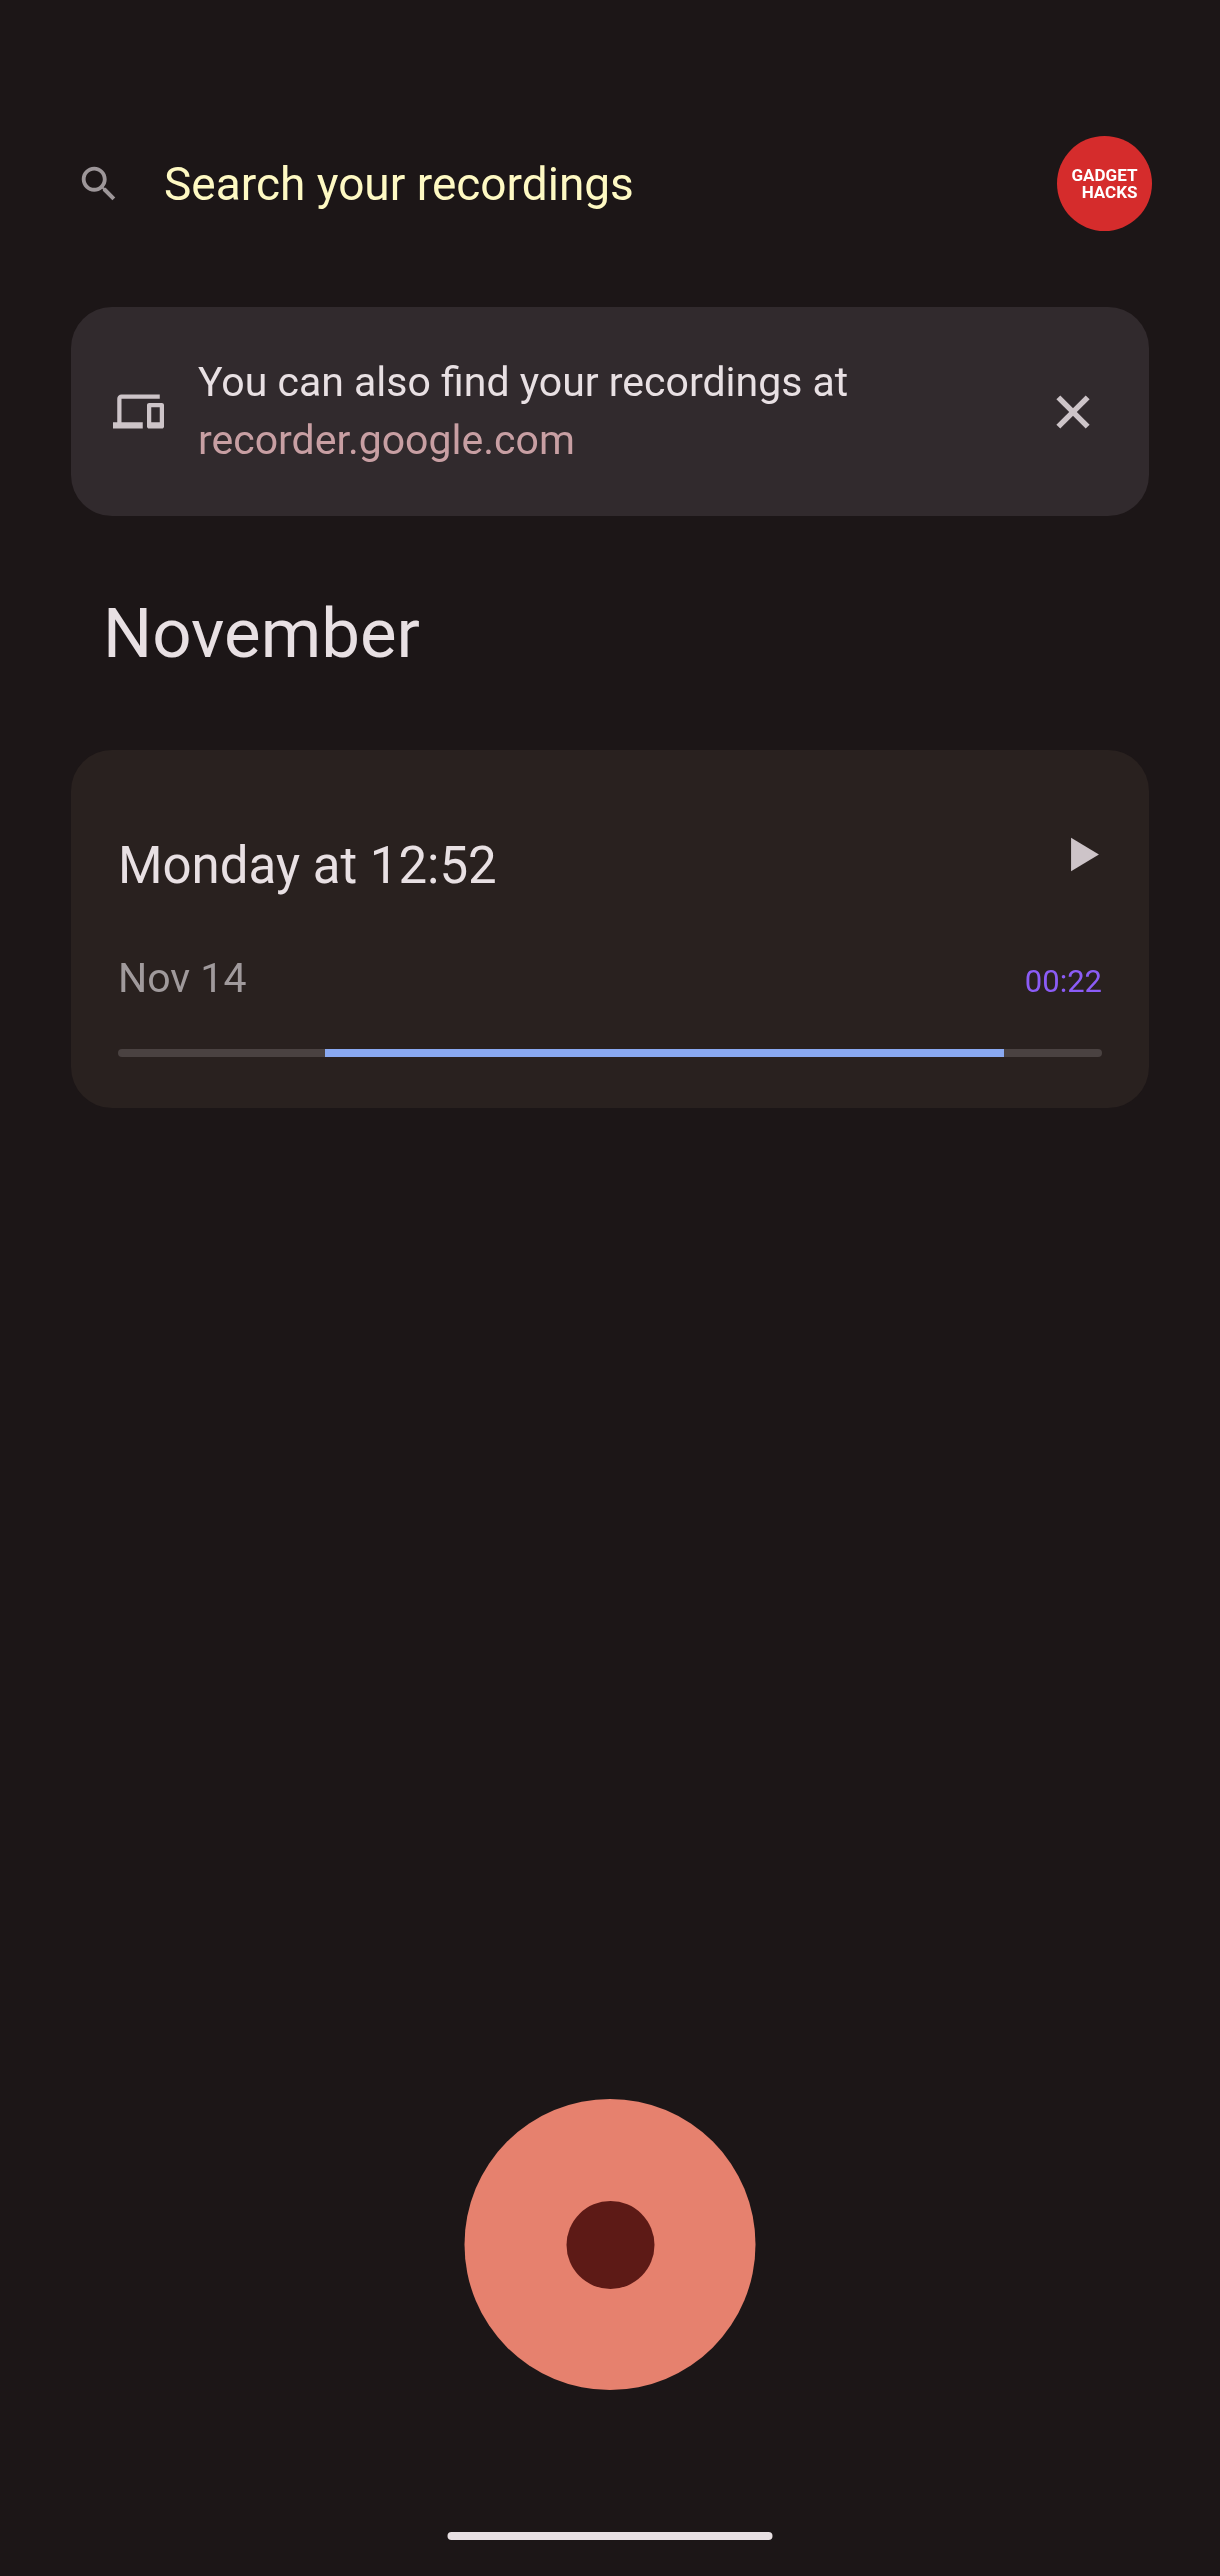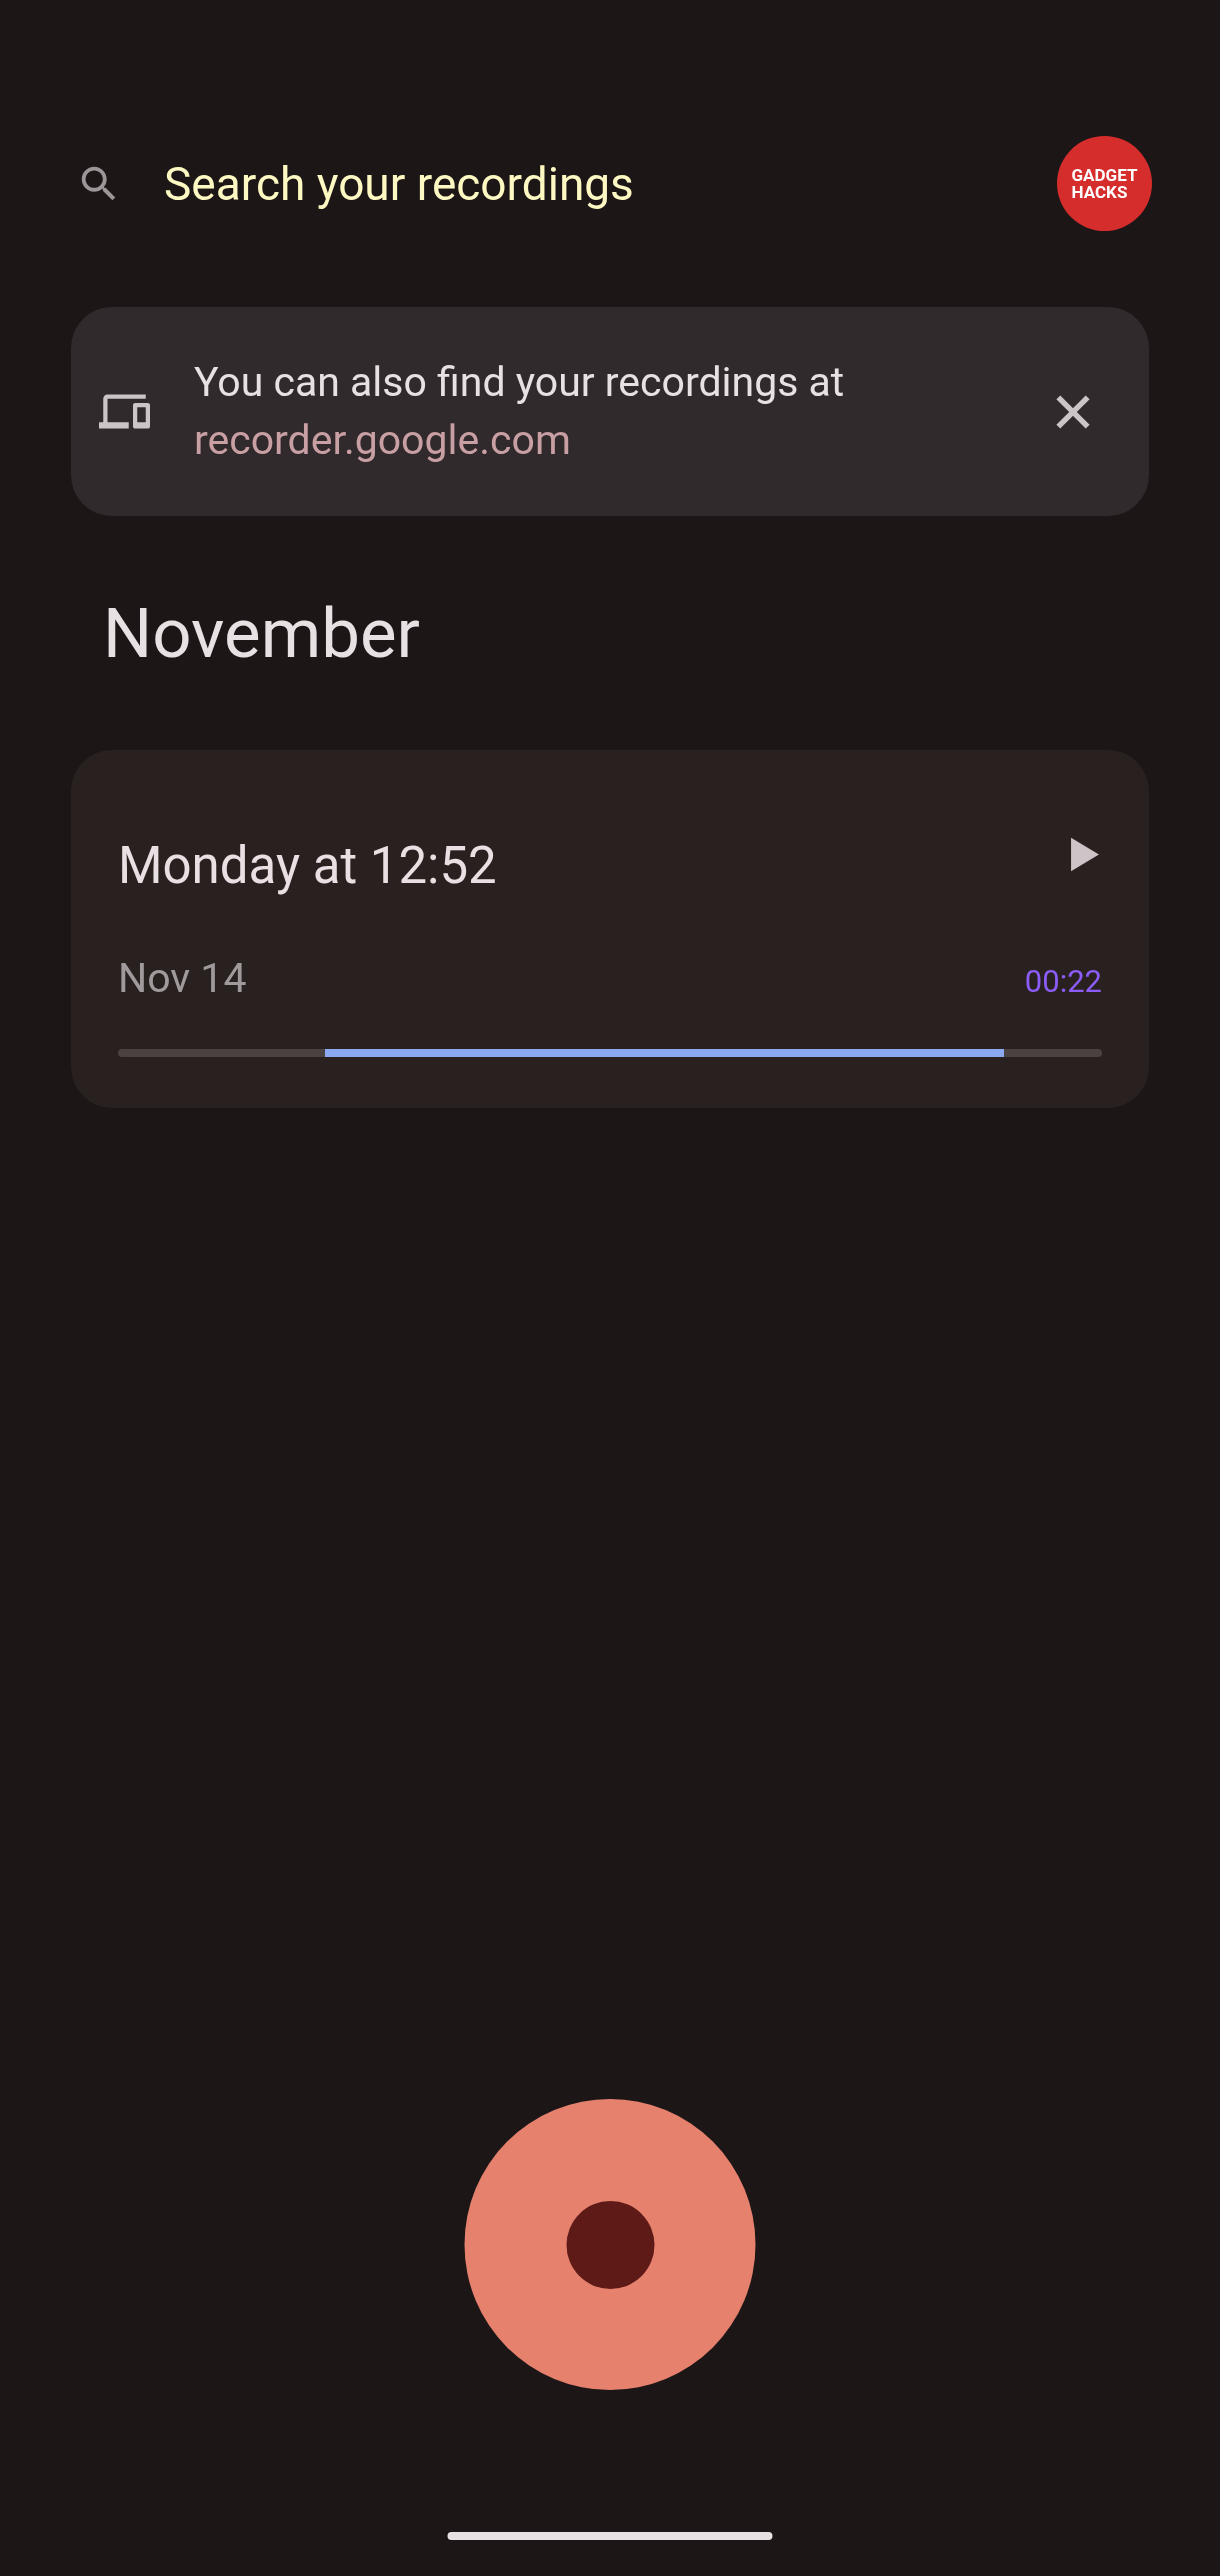--- a/index.html
+++ b/index.html
@@ -39,33 +39,33 @@
       background: #d52c2c;
       display: flex;
       align-items: center;
       justify-content: center;
       position: relative;
     }
     .avatar-text {
       font-size: 17px;
       font-weight: 700;
       color: #fff;
-      text-align: left;
+      text-align: right;
       line-height: 1;
     }
     .avatar-line1 { font-size: 17px; }
     .avatar-line2 { font-size: 17px; }
     .banner {
       margin: 25.4px 71px;
       background: #312a2d;
       border-radius: 41px;
-      padding: 47px 34px 47px 28px;
-      display: flex;
-      align-items: center;
-      gap: 44px;
+      padding: 47px 34px 47px 42px;
+      display: flex;
+      align-items: center;
+      gap: 34px;
     }
     .devices-icon {
       width: 51px;
       height: 51px;
       fill: #cdc4c8;
       flex-shrink: 0;
     }
     .banner-text {
       flex: 1;
       font-size: 41px;

